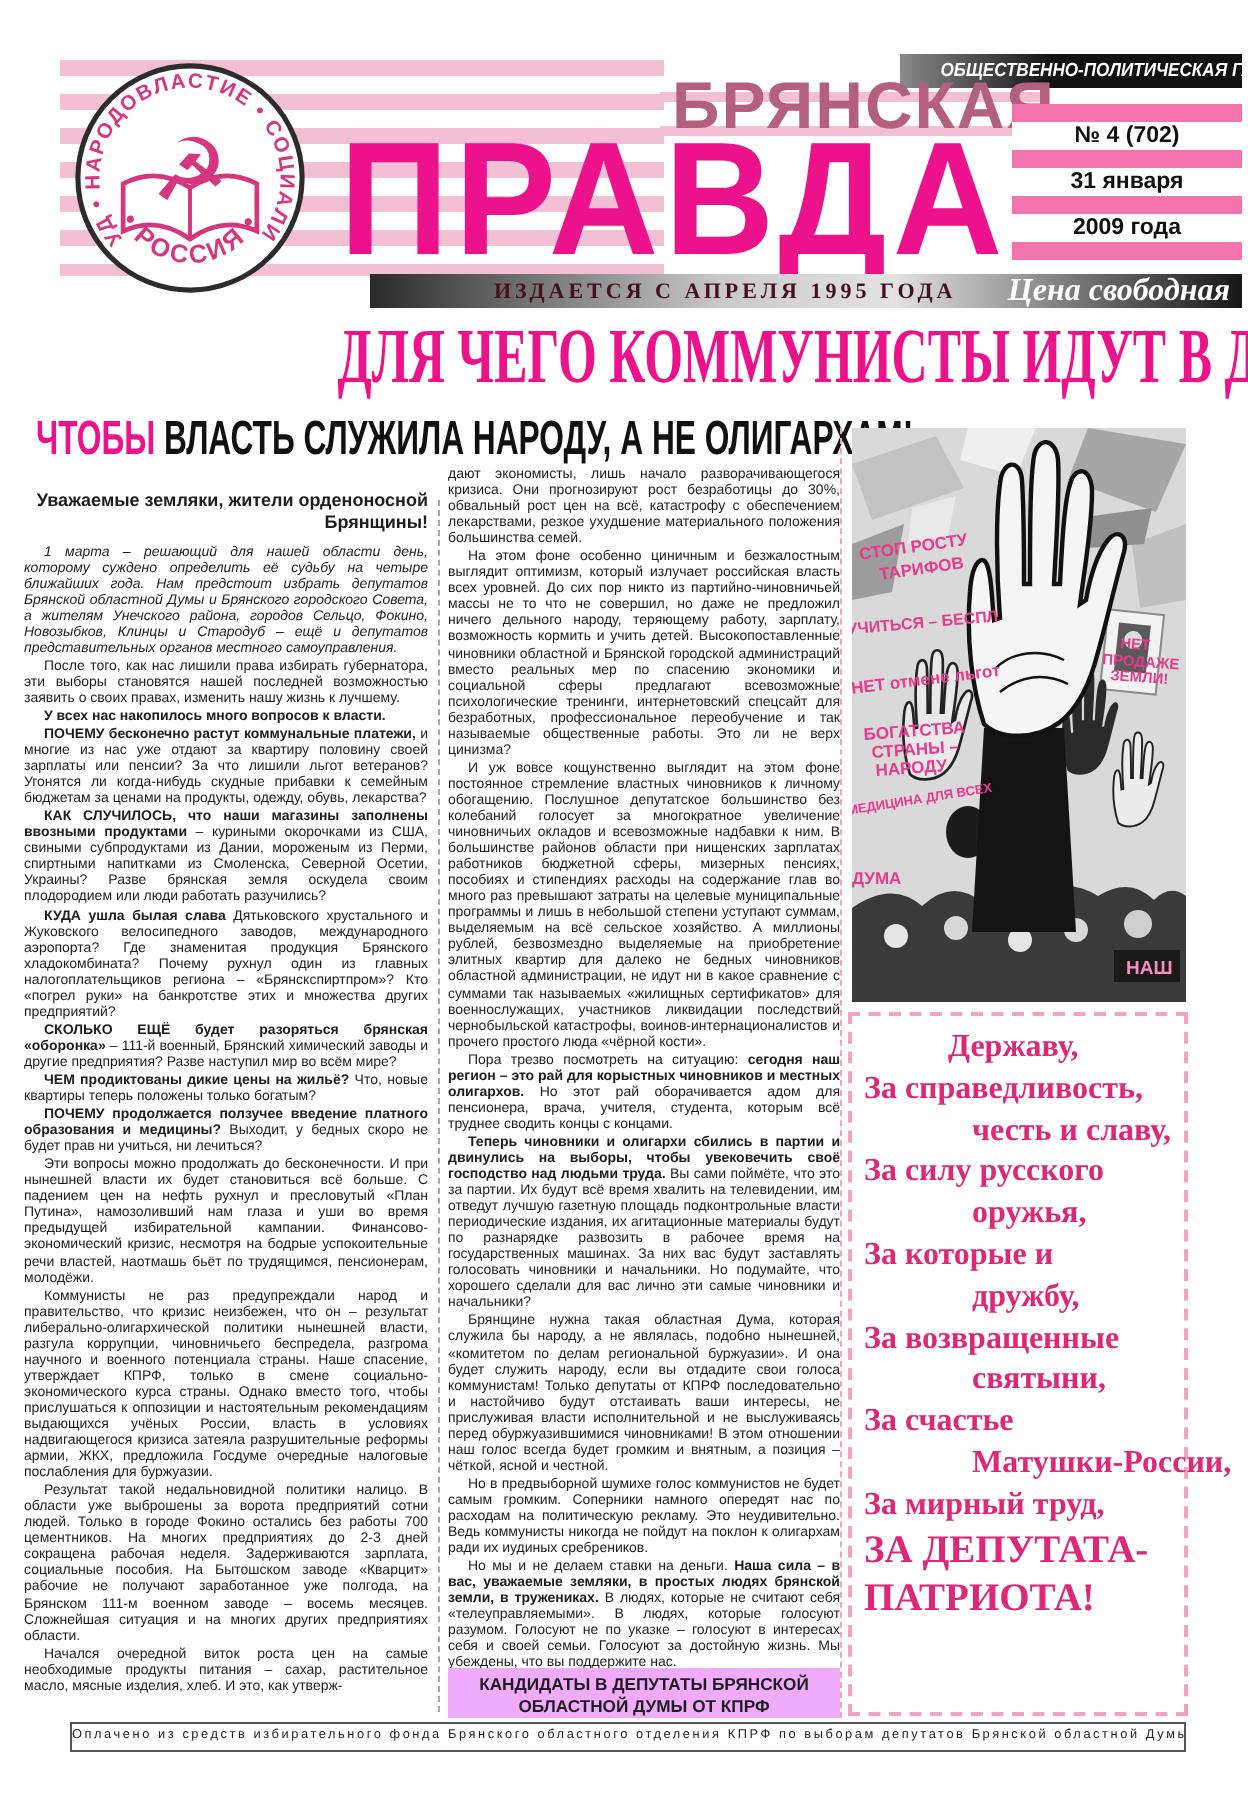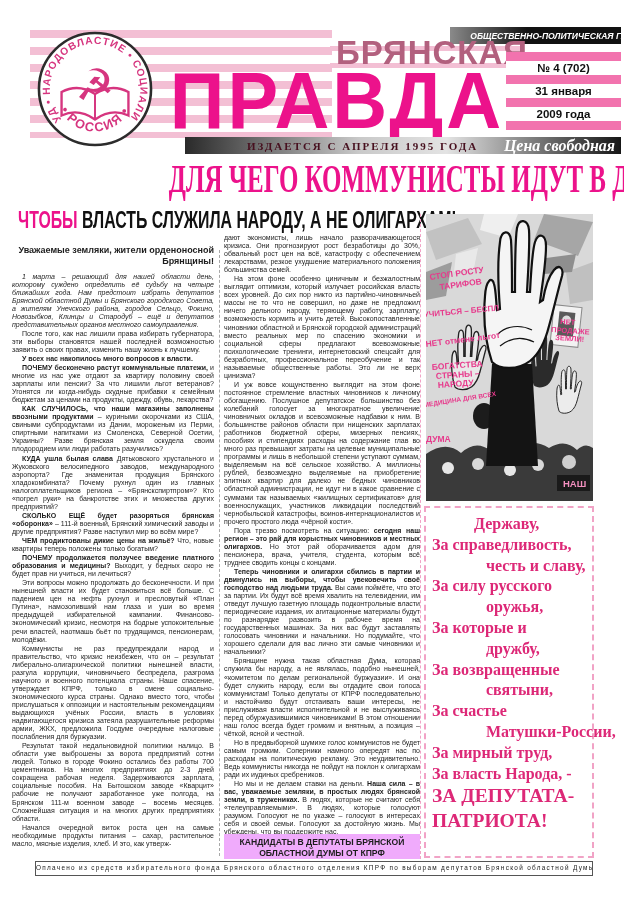--- a/index.html
+++ b/index.html
@@ -226,20 +226,19 @@
     <div class="s-cont2">честь и славу,</div>
     <div>За силу русского</div>
     <div class="s-cont2">оружья,</div>
     <div>За которые и</div>
     <div class="s-cont2">дружбу,</div>
     <div>За возвращенные</div>
     <div class="s-cont2">святыни,</div>
     <div>За счастье</div>
     <div class="s-cont2">Матушки-России,</div>
     <div>За мирный труд,</div>
-    <div>За власть Народа, -</div>
     <div class="s-big">ЗА ДЕПУТАТА-</div>
     <div class="s-big">ПАТРИОТА!</div>
   </div>
 
   <div class="paid">Оплачено из средств избирательного фонда Брянского областного отделения КПРФ по выборам депутатов Брянской областной Думы пятого созыва</div>
 
 </div>
 
 </body></html>

